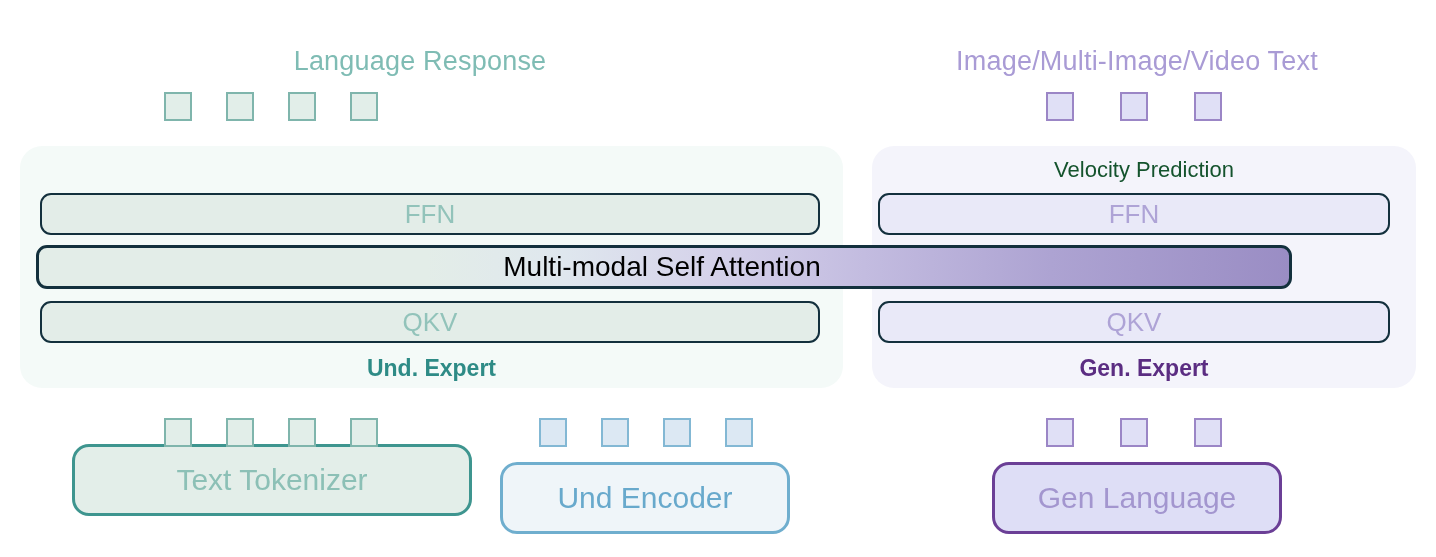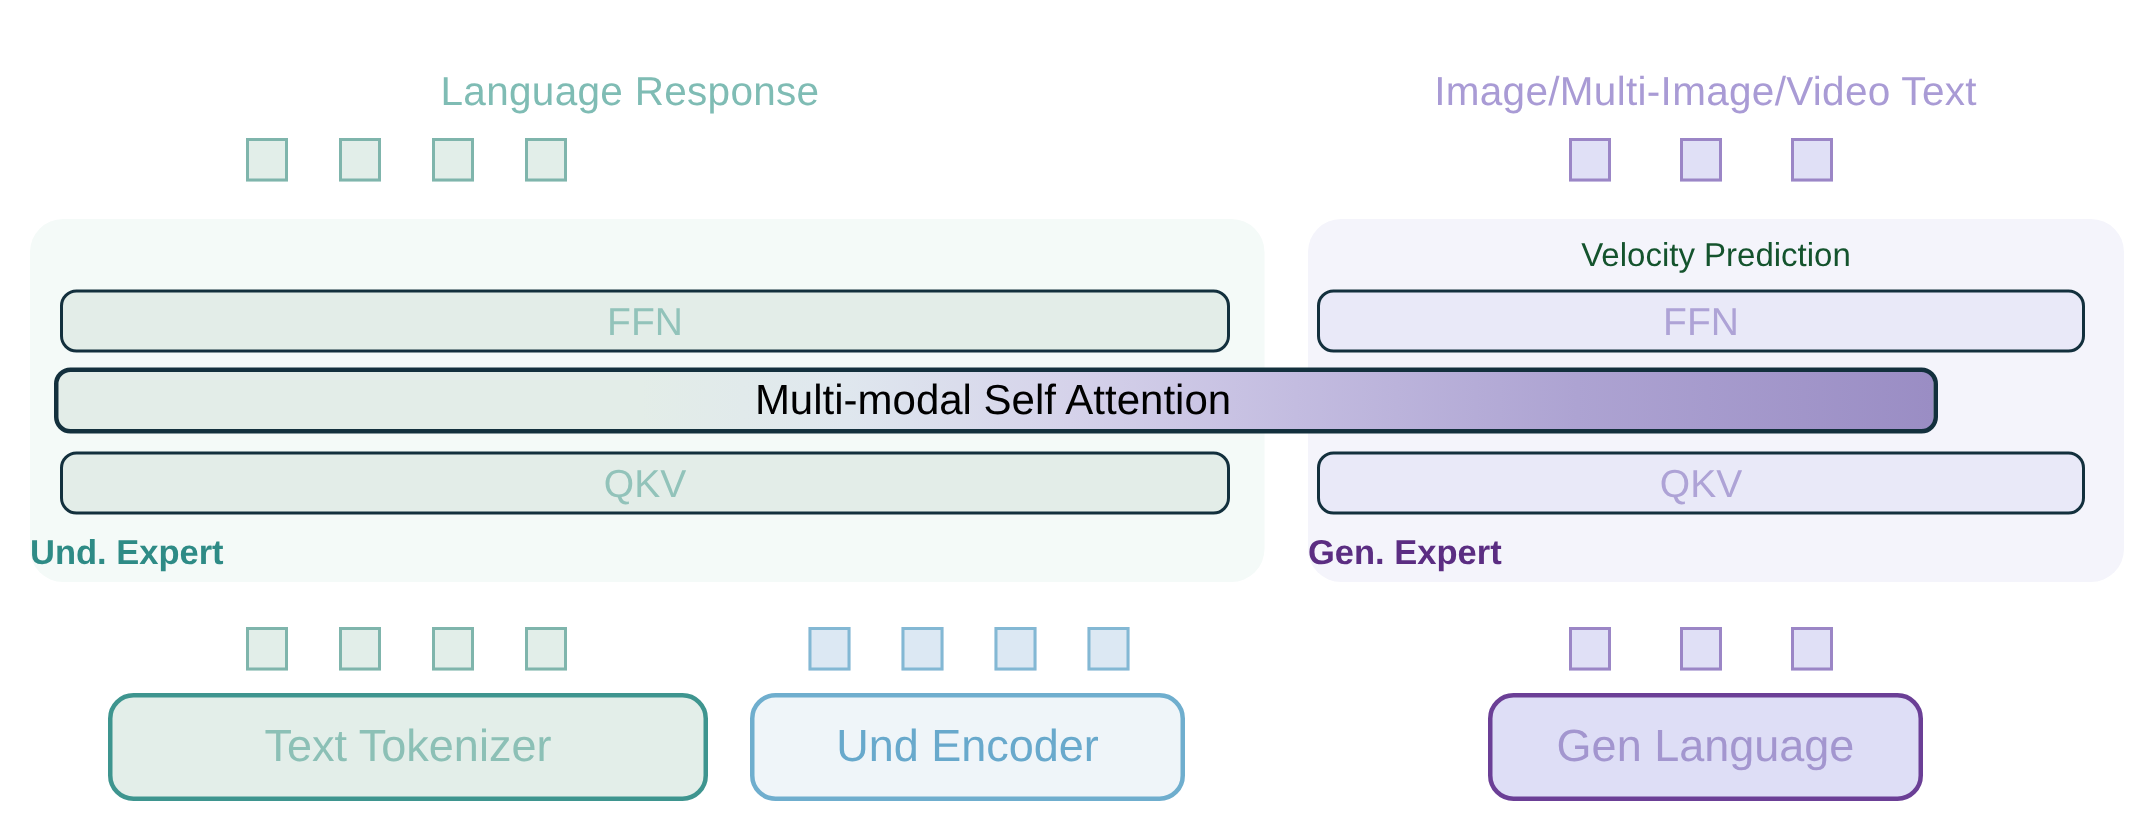--- a/index.html
+++ b/index.html
@@ -23,21 +23,21 @@
 
   
   .panel{border-radius:22px;}
   #panel-und{left:20px;top:146px;width:823px;height:242px;background:#F4FAF8;}
   #panel-gen{left:872px;top:146px;width:544px;height:242px;background:#F4F4FB;}
 
   .sub-title{font-size:22px;text-align:center;line-height:1;white-space:nowrap;}
   #sub-und{left:20px;top:159px;width:823px;color:#3E6E7A;}
   #sub-gen{left:872px;top:159px;width:544px;color:#14532d;}
 
-  .expert-label{font-size:23px;font-weight:bold;
+  .expert-label{font-size:23px;font-weight:bold;text-align:center;
                 line-height:1;white-space:nowrap;}
   #lbl-und{left:20px;top:357px;width:823px;color:#2E8B86;}
   #lbl-gen{left:872px;top:357px;width:544px;color:#5B2D82;}
 
   
   .block{border:2.5px solid #13303D;border-radius:11px;
          display:flex;align-items:center;justify-content:center;
          font-size:26px;height:42px;}
   .blk-und{background:#E3EDE8;color:#92C3BA;}
   .blk-gen{background:#E9E9F8;color:#AEA3D6;}
@@ -54,21 +54,21 @@
           #E3EDE8 0%, #E3EDE8 31%, #DFE7EE 42%,
           #D5D2EA 54%, #C3BCE0 66%, #ADA3D2 81%, #9A8DC4 100%);
         display:flex;align-items:center;justify-content:center;}
   #attn-label{font-size:28px;color:#000000;white-space:nowrap;line-height:1;
               transform:translateX(-2px);}
 
   
   .encoder{border-radius:17px;display:flex;align-items:center;
            justify-content:center;font-size:30px;height:72px;
            border-width:3px;border-style:solid;}
-  #enc-text{left:72px;top:462px;width:400px;
+  #enc-text{left:72px;top:444px;width:400px;
             background:#E3EEE9;border-color:#3E958F;color:#8CC0B6;}
   #enc-und{left:500px;top:462px;width:290px;
            background:#EFF5F9;border-color:#6FAECE;color:#68A9CC;}
   #enc-gen{left:992px;top:462px;width:290px;
            background:#DEDEF6;border-color:#6B3F96;color:#A396CF;}
 </style>
 </head>
 <body>
 
 <div id="stage">

